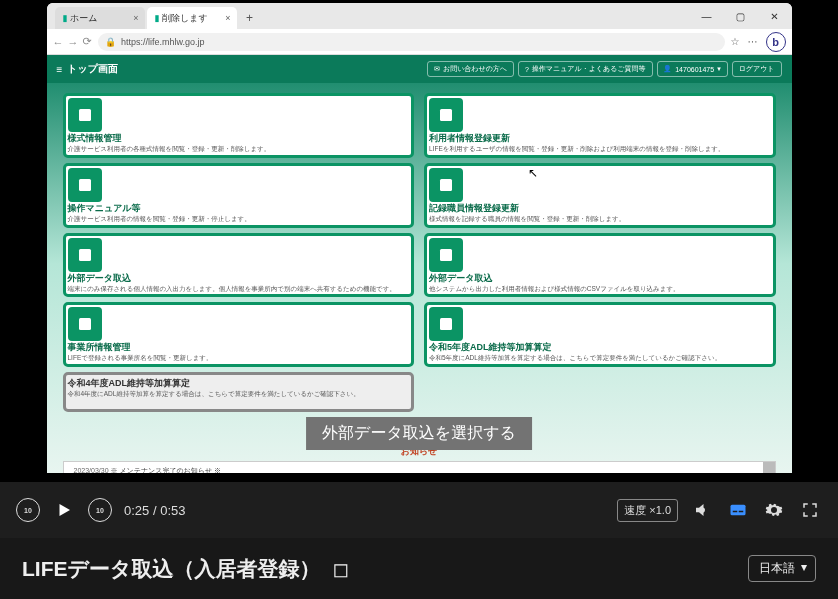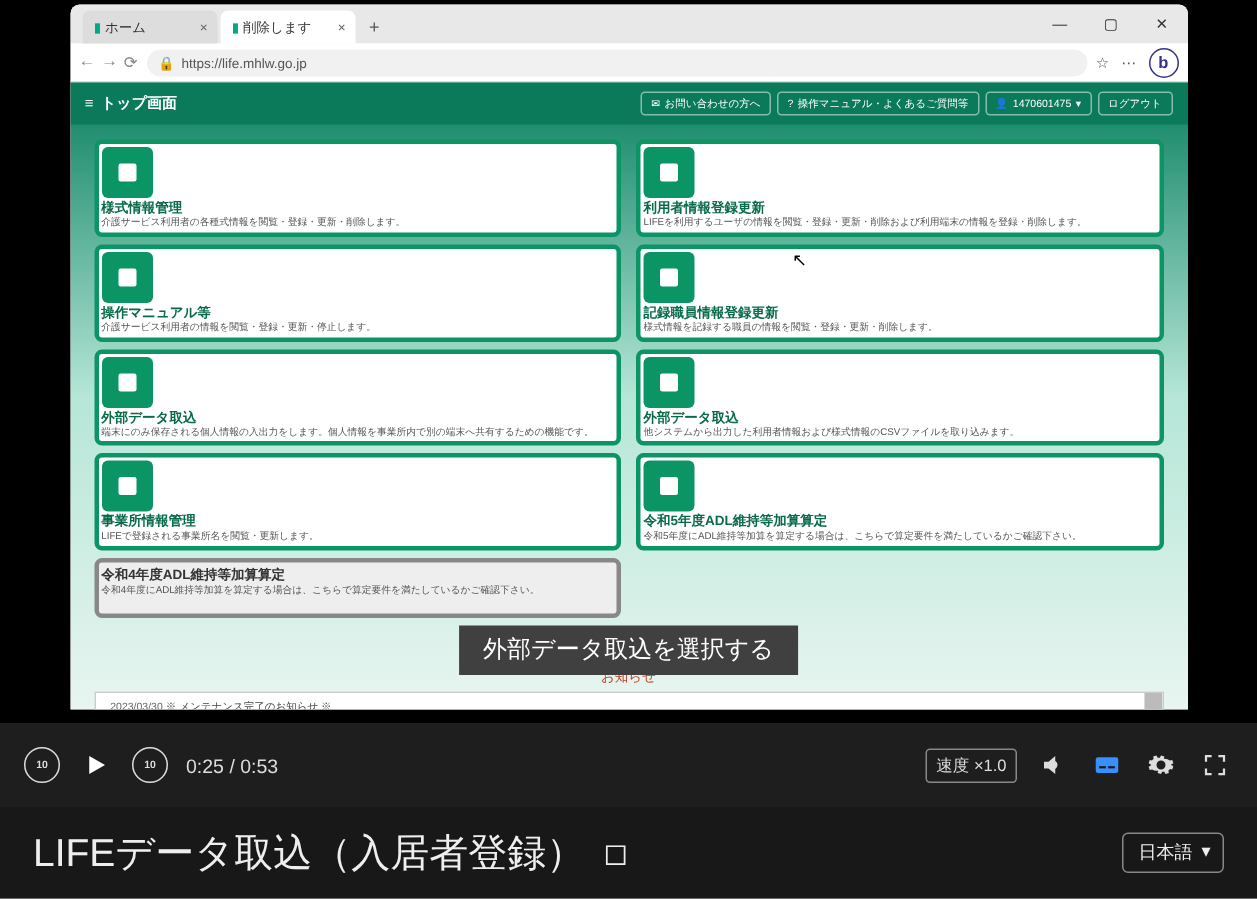--- a/index.html
+++ b/index.html
@@ -38,45 +38,45 @@
 .col { flex: 1; display: flex; flex-direction: column; gap: 5px; }
 .card { background: #fff; border: 3px solid #0b9464; border-radius: 5px; display: flex; align-items: flex-start; padding: 2px 6px 2px 2px; min-height: 40px; flex-direction: column; }
 .card.gray { border-color: #888; background: #eee; }
 .card.highlight .card-icon { background: #0b9464; }
 .card-icon { width: 34px; height: 34px; background: #0b9464; border-radius: 4px; margin-right: 6px; display: flex; align-items: center; justify-content: center; color: #fff; flex-shrink: 0; }
 .card-body { flex: 1; }
 .card-title { font-size: 9px; font-weight: bold; color: #0a6b4a; }
 .card.gray .card-title { color: #333; }
 .card-desc { font-size: 6.5px; color: #555; line-height: 1.2; }
 
-.notice-head { text-align: center; font-size: 9px; color: #c04020; padding: 3px; font-weight: normal; margin-top: 26px; }
+.notice-head { text-align: center; font-size: 9px; color: #c04020; padding: 3px; font-weight: bold; margin-top: 26px; }
 .notice-box { background: #fff; margin: 0 16px; border: 1px solid #ccc; height: 172px; overflow: hidden; font-size: 7px; padding: 4px 10px; position: relative; }
 .notice-date { color: #666; }
 .notice-title { color: #444; }
 .notice-body { color: #333; padding: 4px 0 8px 30px; line-height: 1.5; }
 .notice-scroll { position: absolute; right: 0; top: 0; bottom: 0; width: 12px; background: #f0f0f0; }
 .notice-scroll::before { content:""; display:block; height: 35%; background:#bbb; }
 
 
-.subtitle { position: absolute; left: 50%; transform: translateX(-50%); bottom: 32px; background: #404040; color: #fff; font-size: 16px; padding: 6px 16px; font-weight: 500; }
+.subtitle { position: absolute; left: 50%; transform: translateX(-50%); bottom: 32px; background: #737373; color: #fff; font-size: 16px; padding: 6px 16px; font-weight: 500; }
 
 
 .cursor { position: absolute; left: 528px; top: 166px; font-size: 12px; color:#000; pointer-events:none; }
 
 
 .controls { height: 56px; background: #1e1e1e; display: flex; align-items: center; padding: 0 16px; color: #ddd; gap: 12px; }
 .ctrl-btn { width: 24px; height: 24px; display: flex; align-items: center; justify-content: center; position: relative; cursor: pointer; }
 .rewind, .forward { border: 1.5px solid #ddd; border-radius: 50%; font-size: 7px; font-weight: bold; }
 .time { font-size: 13px; }
 .controls-spacer { flex: 1; }
 .speed-badge { border: 1px solid #888; border-radius: 3px; padding: 3px 6px; font-size: 11px; }
 
 
 .title-bar { height: 61px; background: #181818; display: flex; align-items: center; padding: 0 22px; color: #eee; }
-.video-title { font-size: 26px; }
+.video-title { font-size: 21px; font-weight: bold; }
 .bookmark { margin-left: 12px; font-size: 20px; }
 .title-spacer { flex: 1; }
 .lang-select { border: 1px solid #888; border-radius: 4px; padding: 4px 20px 4px 10px; font-size: 12px; position: relative; }
 .lang-select::after { content: "▾"; position: absolute; right: 8px; }
 
 .icon-svg { width: 18px; height: 18px; fill: currentColor; }
 .play-svg { width: 18px; height: 18px; fill: #fff; }
 </style>
 </head>
 <body>

